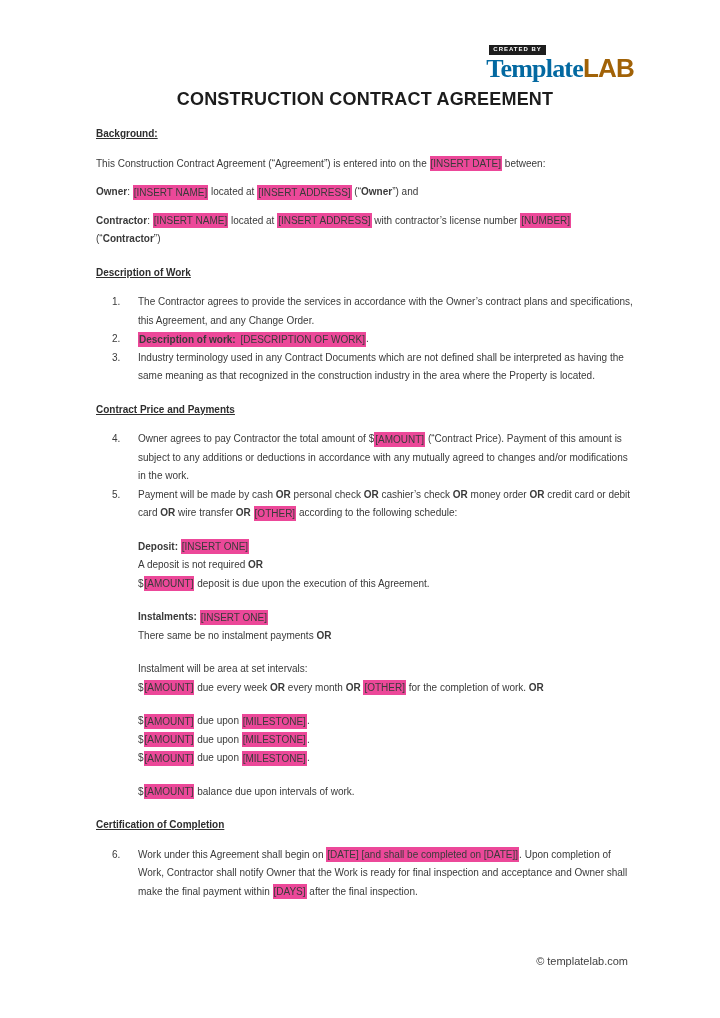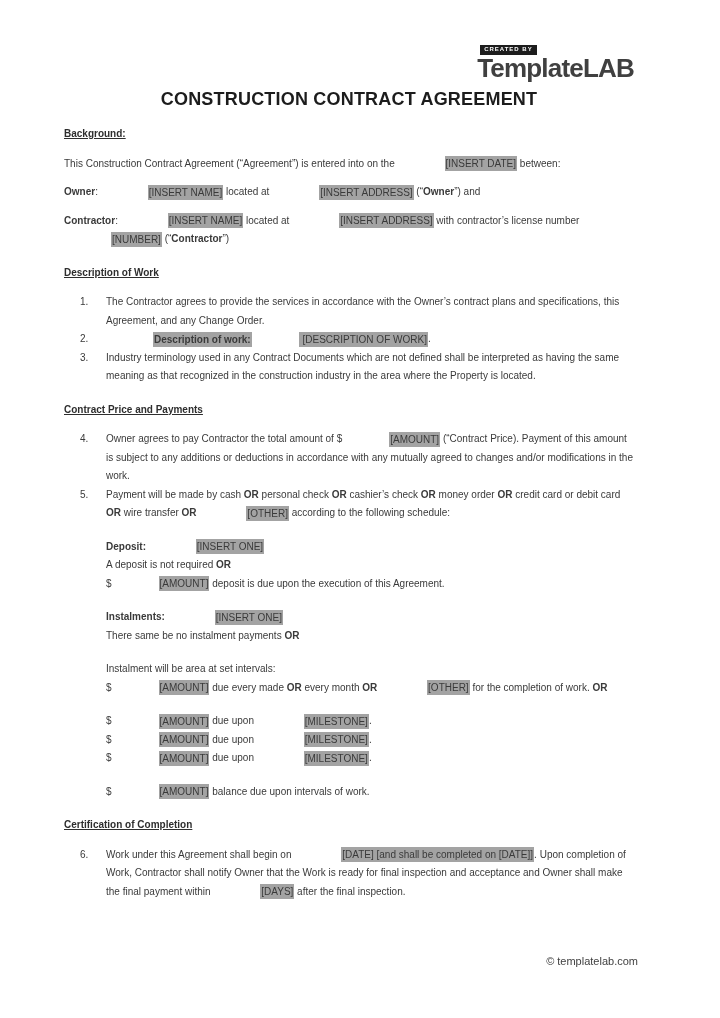--- a/index.html
+++ b/index.html
@@ -8,42 +8,42 @@
     font-family:"Liberation Sans", sans-serif; color:#3a3a3a; overflow:hidden;
   }
   
   .logo { position:absolute; top:37px; right:86px; text-align:left; }
   .created-by {
     display:inline-block; background:#1d1d1d; color:#ffffff;
     font-size:6px; font-weight:bold; letter-spacing:1px;
     padding:1px 4px 2px; margin:0 0 0 3px; line-height:1.2;
   }
   .brand { font-size:26px; font-weight:bold; letter-spacing:-0.8px; line-height:1.05; white-space:nowrap; }
-  .brand-template { color:#404040; }
-  .brand-lab { color:#404040; }
+  .brand-template { color:#0369a1;font-family:Liberation Serif, serif; }
+  .brand-lab { color:#a16207; }
   
-  .content { padding:0 86px 0 64px; }
+  .content { padding:0 86px 0 96px; }
   .title {
     margin:88px 0 0; text-align:center; font-size:18px; font-weight:bold;
     color:#1c1c1c; letter-spacing:0.2px; line-height:22px;
   }
   
   .doc { font-size:10px; line-height:18.5px; }
   .heading { font-weight:bold; text-decoration:underline; margin:15px 0 11px; color:#2e2e2e; }
   .p { margin:0 0 10px; }
   .li { display:flex; margin:0; }
   .num { flex:0 0 26px; margin-left:16px; }
   .li-body { flex:1; }
   .indent { margin:15px 0 0 42px; }
   .line { margin:0; }
   .b { font-weight:bold; }
-  .hl { background:#a3a3a3; padding:1.5px 1px 2.5px;margin-left:47px; }
+  .hl { background:#ec4899; padding:1.5px 1px 2.5px; }
   
   .footer {
-    position:absolute; top:955px; right:82px; font-size:11px; color:#3f3f3f;
+    position:absolute; top:955px; right:92px; font-size:11px; color:#3f3f3f;
   }
 </style>
 </head>
 <body>
 
 <div class="page">
 
   <div class="logo">
     <span class="created-by">CREATED BY</span>
     <div class="brand"><span class="brand-template">Template</span><span class="brand-lab">LAB</span></div>
@@ -87,21 +87,21 @@
             <div class="line"><span class="b ">Deposit:</span><span> </span><span class="hl">[INSERT ONE]</span></div>
             <div class="line"><span>A deposit is not required </span><span class="b ">OR</span></div>
             <div class="line"><span>$</span><span class="hl">[AMOUNT]</span><span> deposit is due upon the execution of this Agreement.</span></div>
           </div>
           <div class="indent">
             <div class="line"><span class="b ">Instalments:</span><span> </span><span class="hl">[INSERT ONE]</span></div>
             <div class="line"><span>There same be no instalment payments </span><span class="b ">OR</span></div>
           </div>
           <div class="indent">
             <div class="line"><span>Instalment will be area at set intervals:</span></div>
-            <div class="line"><span>$</span><span class="hl">[AMOUNT]</span><span> due every made </span><span class="b ">OR</span><span> every month </span><span class="b ">OR</span><span> </span><span class="hl">[OTHER]</span><span> for the completion of work. </span><span class="b ">OR</span></div>
+            <div class="line"><span>$</span><span class="hl">[AMOUNT]</span><span> due every week </span><span class="b ">OR</span><span> every month </span><span class="b ">OR</span><span> </span><span class="hl">[OTHER]</span><span> for the completion of work. </span><span class="b ">OR</span></div>
           </div>
           <div class="indent">
             <div class="line"><span>$</span><span class="hl">[AMOUNT]</span><span> due upon </span><span class="hl">[MILESTONE]</span><span>.</span></div>
             <div class="line"><span>$</span><span class="hl">[AMOUNT]</span><span> due upon </span><span class="hl">[MILESTONE]</span><span>.</span></div>
             <div class="line"><span>$</span><span class="hl">[AMOUNT]</span><span> due upon </span><span class="hl">[MILESTONE]</span><span>.</span></div>
           </div>
           <div class="indent">
             <div class="line"><span>$</span><span class="hl">[AMOUNT]</span><span> balance due upon intervals of work.</span></div>
           </div>
         </section>

